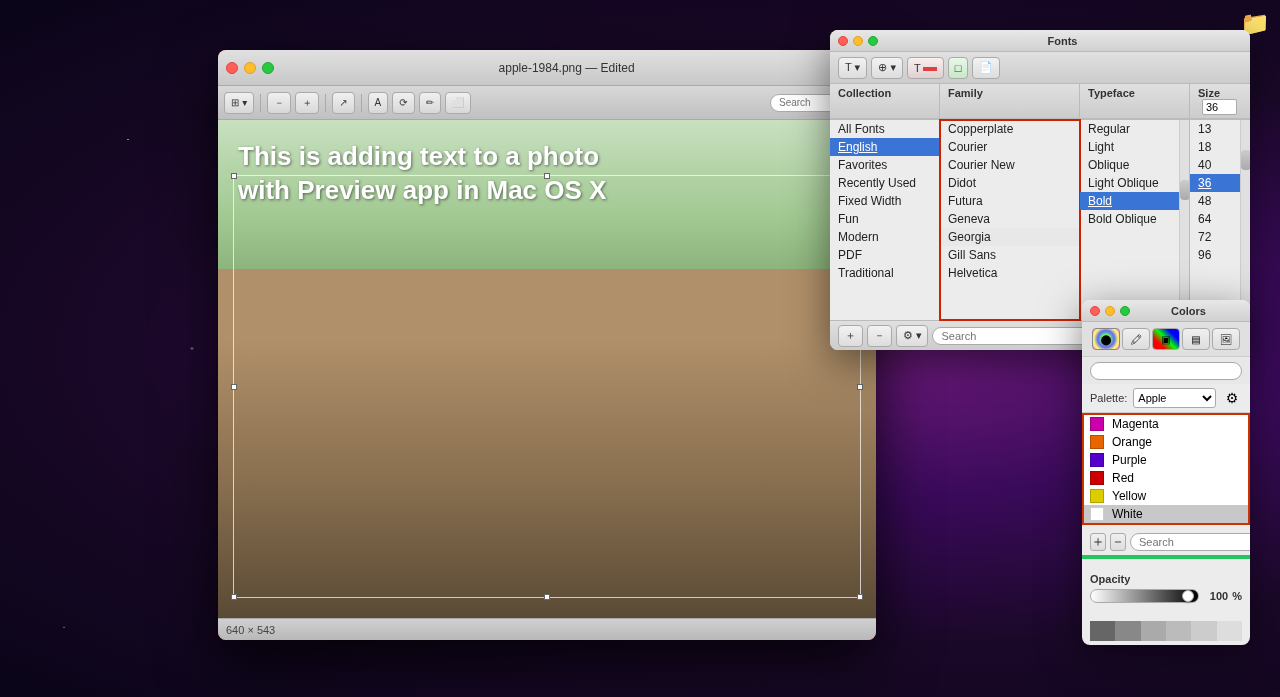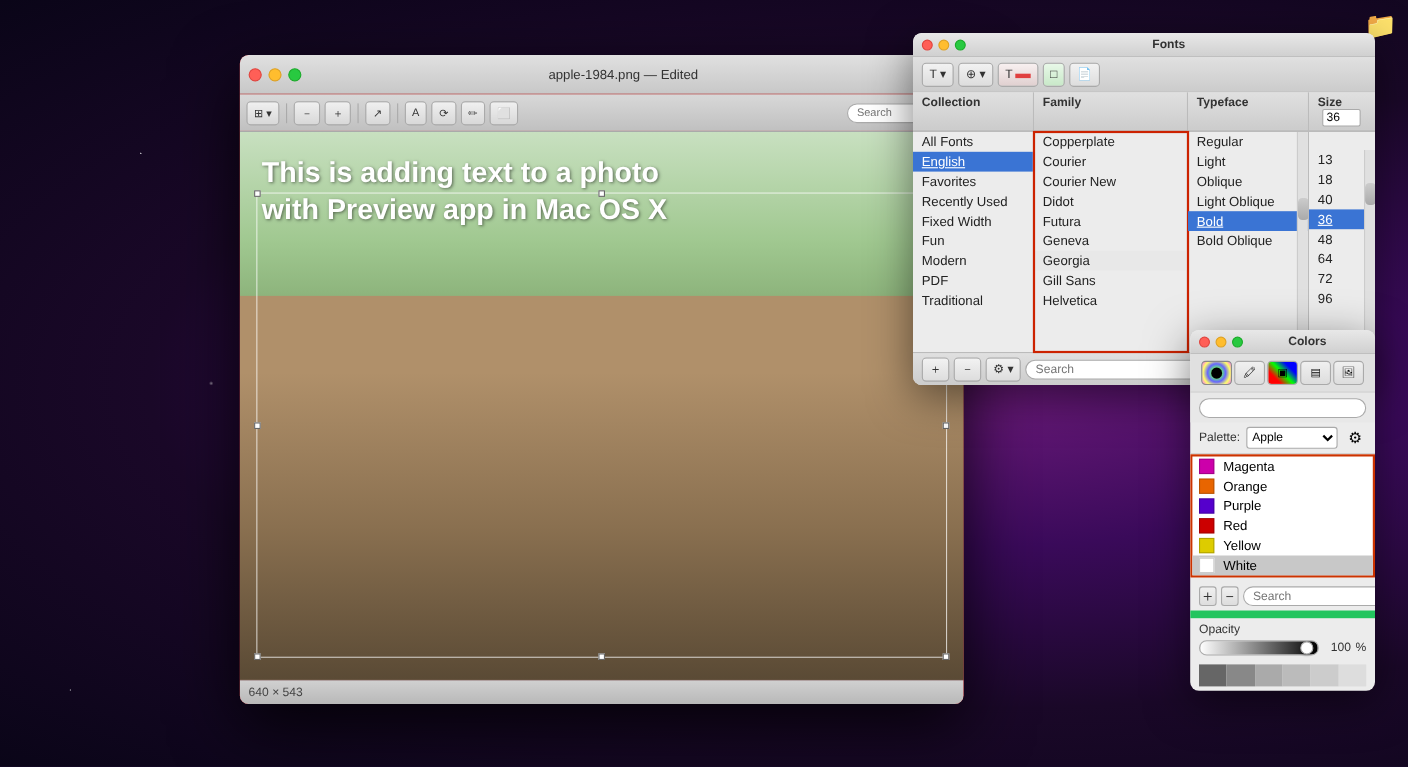--- a/index.html
+++ b/index.html
@@ -436,22 +436,23 @@
     .color-search-field {
       flex: 1;
       height: 18px;
       border: 1px solid #aaa;
       border-radius: 9px;
       padding: 0 8px;
       font-size: 11px;
       background: white;
     }
     .opacity-row {
-      padding: 4px 8px;
-      border-top: 7px solid #22c55e;
+      padding: 14px 8px;
+      border-top: 4px solid #22c55e;
+      font-weight: bold;
     }
     .opacity-label {
       font-size: 11px;
       color: #333;
       margin-bottom: 4px;
     }
     .opacity-slider-row {
       display: flex;
       align-items: center;
       gap: 4px;
@@ -614,21 +615,21 @@
       <div class="list-item">Oblique</div>
       <div class="list-item">Light Oblique</div>
       <div class="list-item selected">Bold</div>
       <div class="list-item">Bold Oblique</div>
 
       <div style="position:absolute;right:0;top:0;width:10px;height:100%;background:#e0e0e0;border-left:1px solid #ccc;">
         <div style="width:10px;height:20px;background:linear-gradient(to bottom,#ccc,#aaa);border-radius:4px;position:absolute;top:60px;"></div>
       </div>
     </div>
 
-    <div class="fonts-col fc-size" style="position:relative;margin-top:16px;">
+    <div class="fonts-col fc-size" style="position:relative;">
       <div class="list-item">13</div>
       <div class="list-item">18</div>
       <div class="list-item">40</div>
       <div class="list-item selected">36</div>
       <div class="list-item">48</div>
       <div class="list-item">64</div>
       <div class="list-item">72</div>
       <div class="list-item">96</div>
       <div style="position:absolute;right:0;top:0;width:10px;height:100%;background:#e0e0e0;border-left:1px solid #ccc;">
         <div style="width:10px;height:20px;background:linear-gradient(to bottom,#ccc,#aaa);border-radius:4px;position:absolute;top:30px;"></div>

